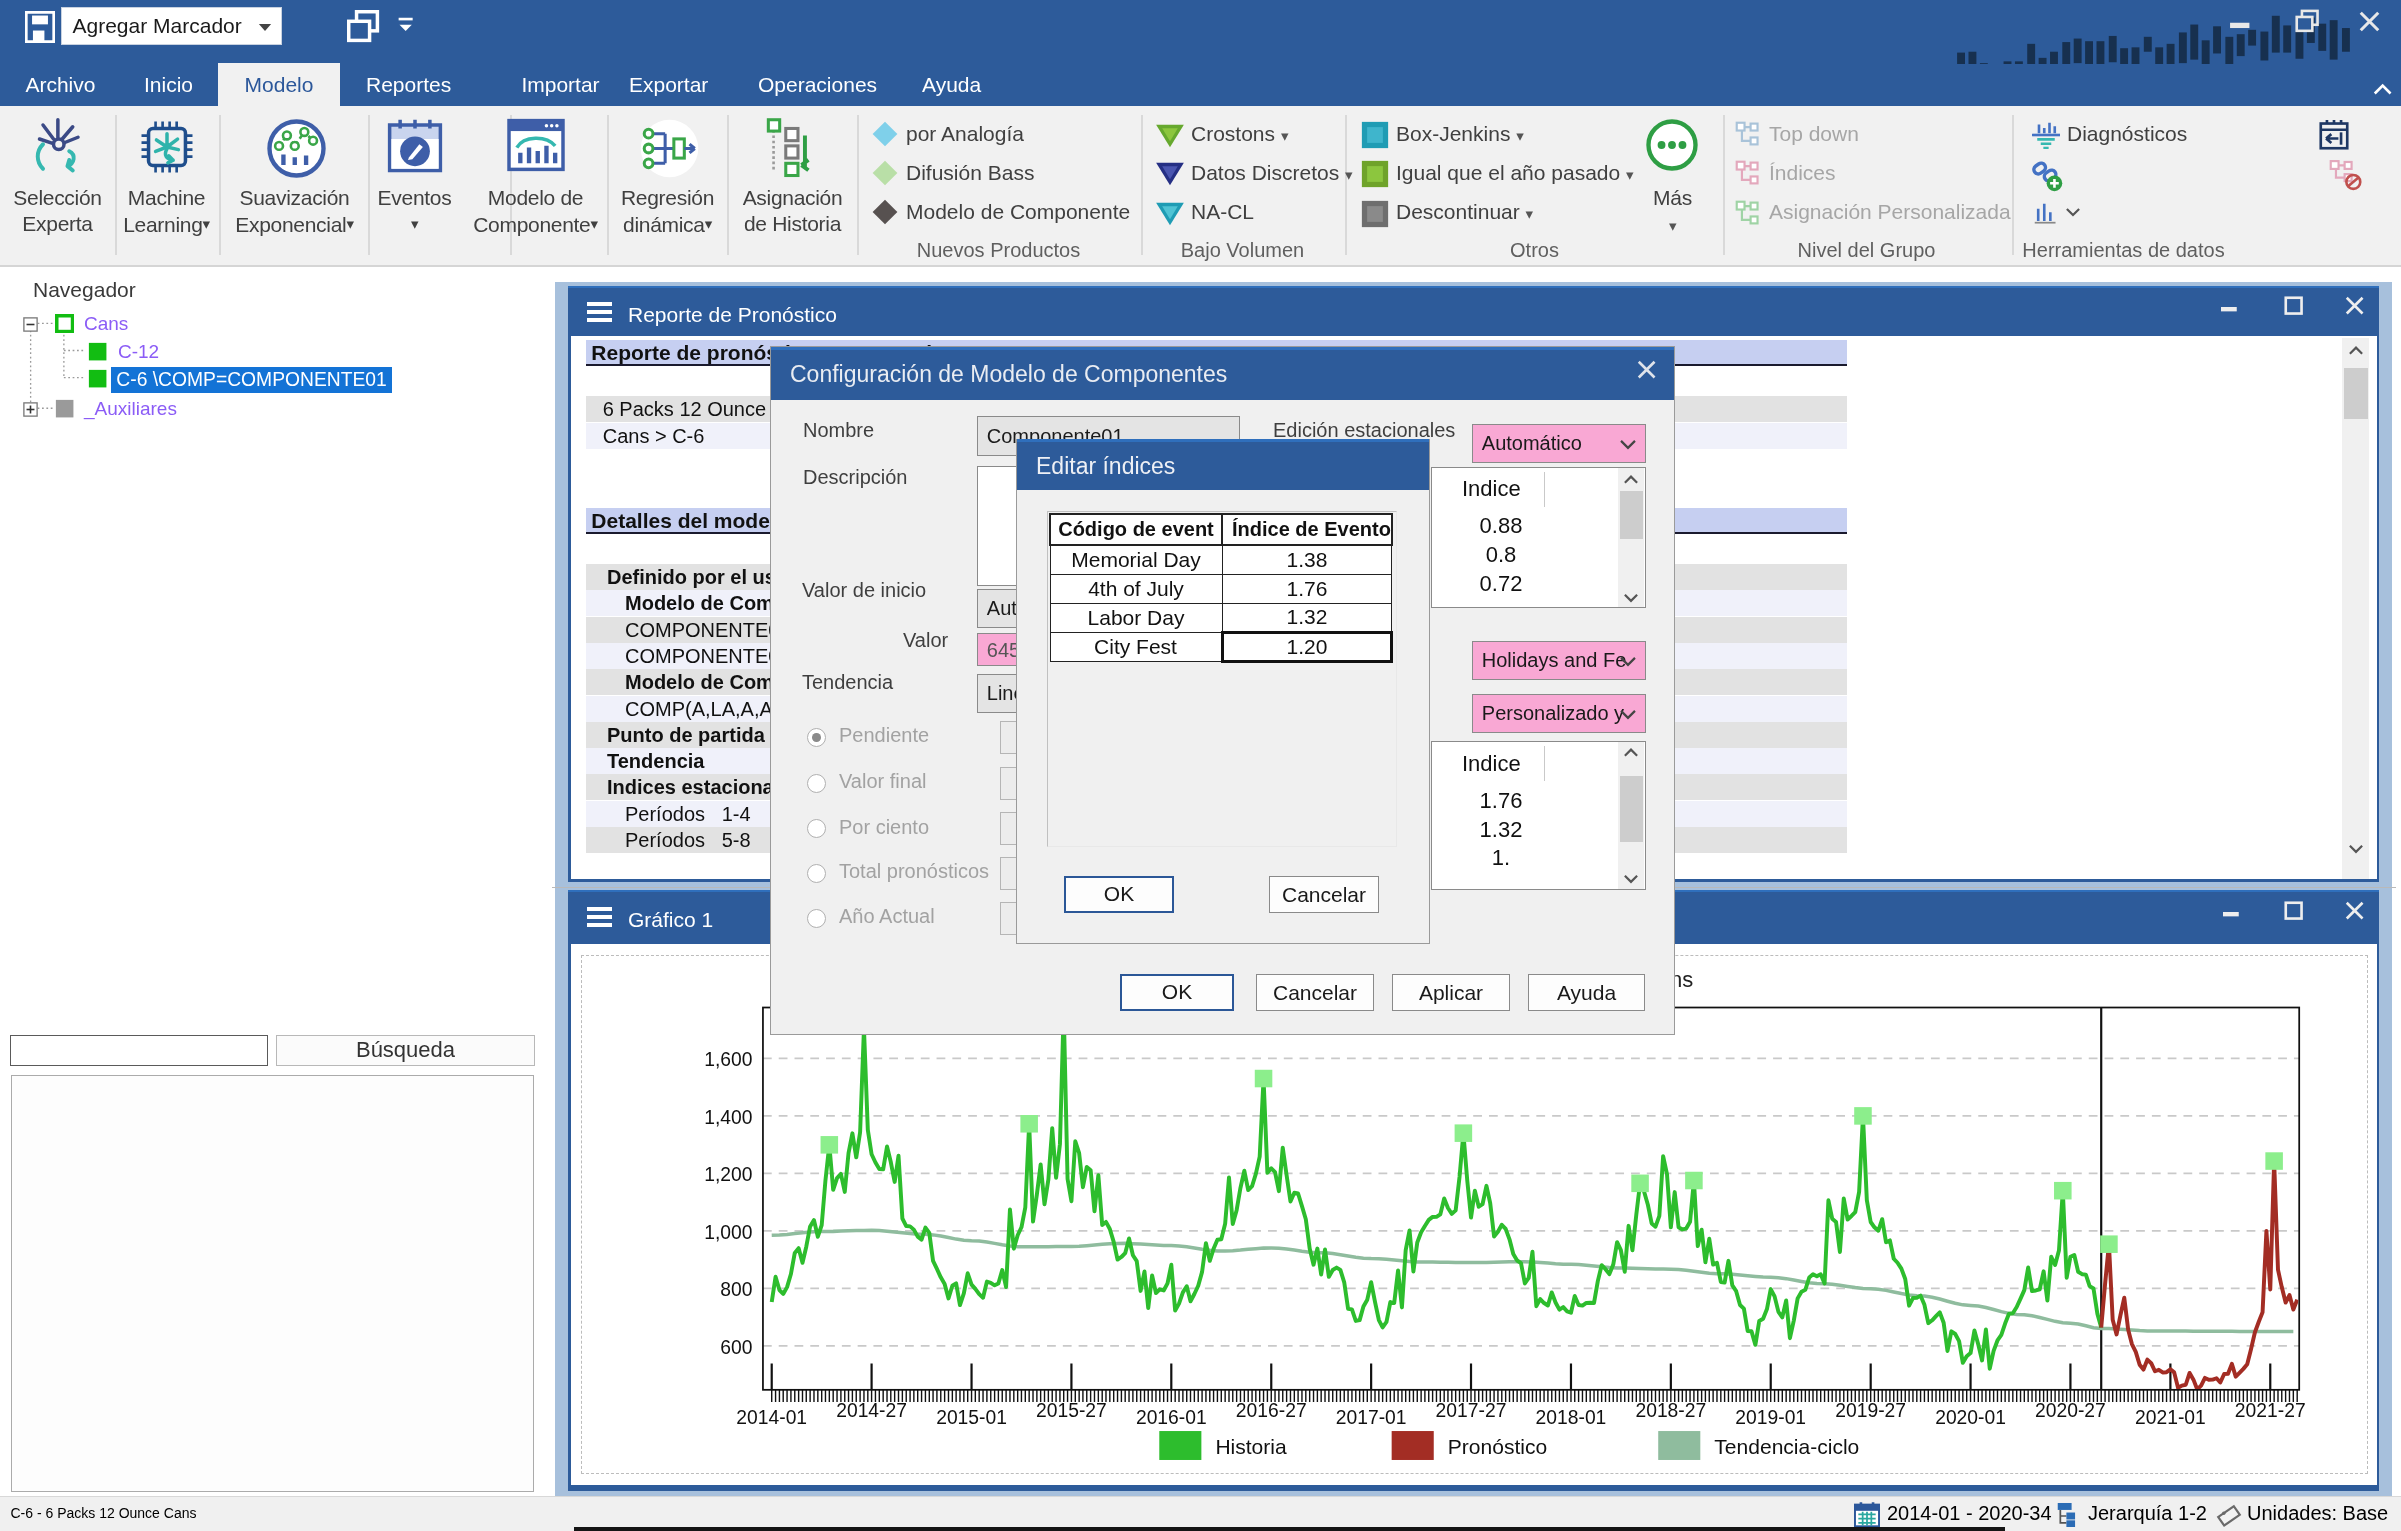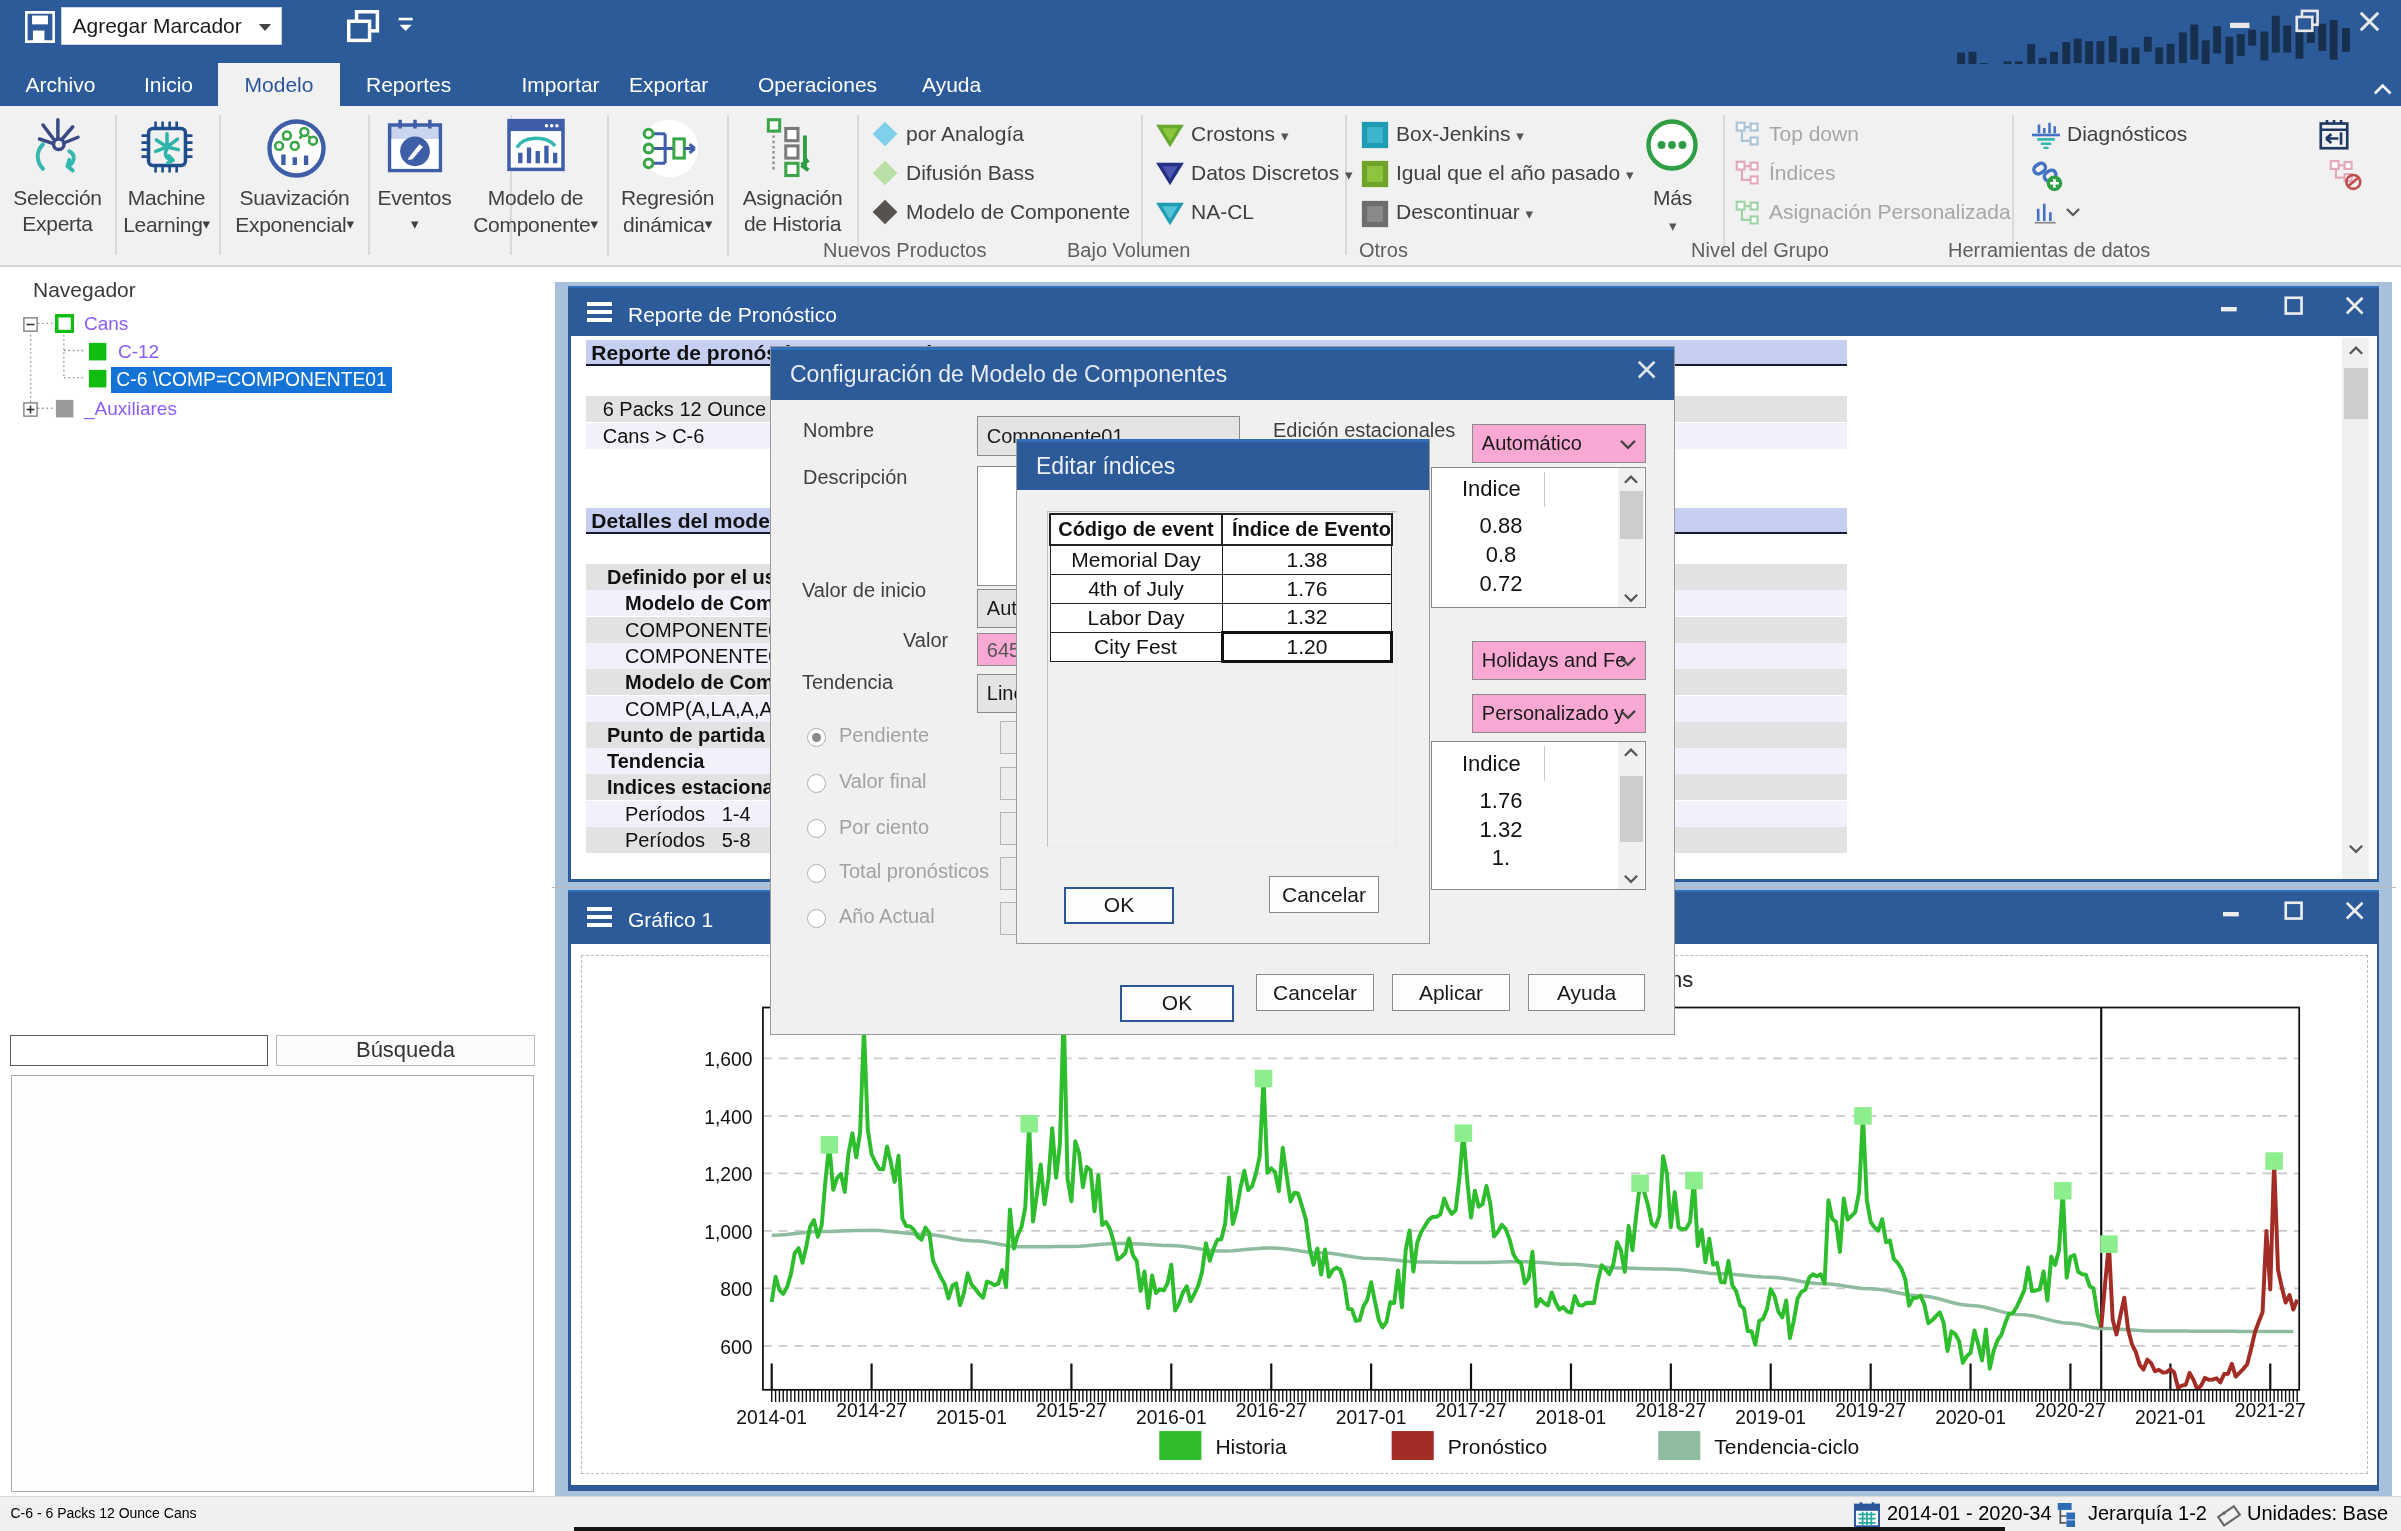--- a/index.html
+++ b/index.html
@@ -4,40 +4,40 @@
 *{margin:0;padding:0;box-sizing:border-box;}
 html,body{width:2401px;height:1531px;overflow:hidden;background:#fff;
  font-family:"Liberation Sans",sans-serif;-webkit-font-smoothing:antialiased;}
 .abs{position:absolute;}
 .tb{position:absolute;left:0;top:0;width:2401px;height:64px;background:#2d5b9a;}
 .tabs{position:absolute;left:0;top:64px;width:2401px;height:42px;background:#2d5b9a;}
 .tab{position:absolute;top:0;height:42px;color:#fff;font-size:21px;line-height:42px;text-align:center;}
 .tabactive{position:absolute;left:218px;top:-0.9px;width:122px;height:43px;background:#f1f1f1;color:#2b579a;font-size:21px;line-height:44px;text-align:center;}
 .ribbon{position:absolute;left:0;top:106px;width:2401px;height:161px;background:#f1f1f1;border-bottom:2.6px solid #d5d5d5;}
 .rsep{position:absolute;top:8.8px;height:140px;width:1.8px;background:#d9d9d9;}
-.rlabel{position:absolute;font-size:20px;color:#5f5f5f;text-align:left;height:23px;line-height:23px;}
+.rlabel{position:absolute;font-size:20px;color:#5f5f5f;text-align:center;height:23px;line-height:23px;}
 .rbig{position:absolute;font-size:21px;color:#404040;text-align:center;line-height:26px;letter-spacing:-0.3px;}
 .rsmall{position:absolute;font-size:21px;color:#404040;height:26px;line-height:26px;white-space:nowrap;}
 .rsmallg{position:absolute;font-size:21px;color:#a6a6a6;height:26px;line-height:26px;white-space:nowrap;}
 .qatbox{position:absolute;left:61px;top:7px;width:221px;height:38px;background:#fff;border:0.9px solid #c8d2e0;font-size:21px;color:#1a1a1a;line-height:36px;padding-left:10.5px;}
 .title-text{position:absolute;top:0;height:64px;line-height:58px;color:#fff;font-size:20px;white-space:nowrap;}
 .winframe{position:absolute;background:#a7c0dc;}
 .wintitle{position:absolute;background:#2d5b9a;border-top:2.6px solid #2f6fbc;}
 .wintext{color:#fff;font-size:21px;white-space:nowrap;}
 .wincontent{position:absolute;background:#fff;}
 .ham{position:absolute;width:25.4px;height:20px;}
 .ham div{height:4.4px;background:#fff;margin-bottom:3.5px;}
 .navpanel{position:absolute;left:0px;top:270px;width:546px;height:1228px;background:#fff;}
 .band{position:absolute;left:586px;width:1261px;height:26px;background:#c6cff1;border-bottom:2.6px solid #1a1a2e;font-size:21px;font-weight:bold;color:#111;line-height:26px;}
 .trow{position:absolute;left:586px;width:1261px;height:26px;font-size:20px;color:#111;line-height:26px;white-space:nowrap;overflow:hidden;}
 .rowg{background:#e2e2e2;}
 .rowp{background:#f0f1fa;}
 .dlg{position:absolute;background:#f0f0f0;border:0.9px solid #9a9a9a;}
 .btn{position:absolute;background:#fdfdfd;border:0.9px solid #8a8a8a;font-size:21px;color:#1a1a1a;text-align:center;}
-.btnblue{border:2.6px solid #2b5797;margin-top:11px;}
+.btnblue{border:2.6px solid #2b5797;}
 .combo{position:absolute;background:#f9a8d4;border:0.9px solid #8a8a8a;font-size:20px;color:#1a1a1a;padding-left:8.8px;padding-right:28px;white-space:nowrap;overflow:hidden;}
 .combogray{background:#e4e4e4;}
 .lbl{position:absolute;font-size:20px;color:#3f3f3f;white-space:nowrap;}
 .lblg{position:absolute;font-size:20px;color:#a2a2a2;white-space:nowrap;}
 .listbox{position:absolute;background:#fff;border:0.9px solid #8a8a8a;}
 .sb{position:absolute;background:#f0f0f0;}
 .sbthumb{position:absolute;background:#cdcdcd;}
 .statusbar{position:absolute;left:0;top:1496px;width:2401px;height:35px;background:#f0f0f0;border-top:0.9px solid #d8d8d8;font-size:21px;color:#222;}
 .sitem{position:absolute;top:0;height:35px;line-height:35px;white-space:nowrap;}
 .etable{position:absolute;border-collapse:collapse;}

